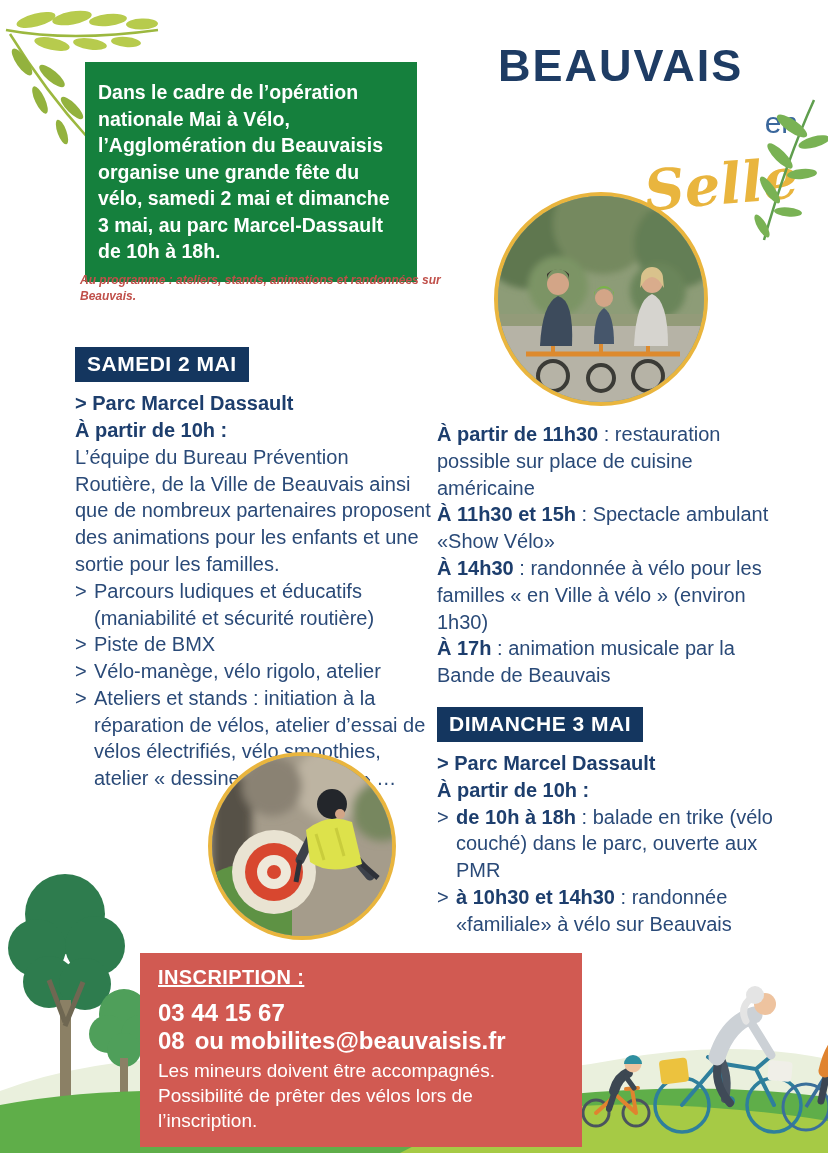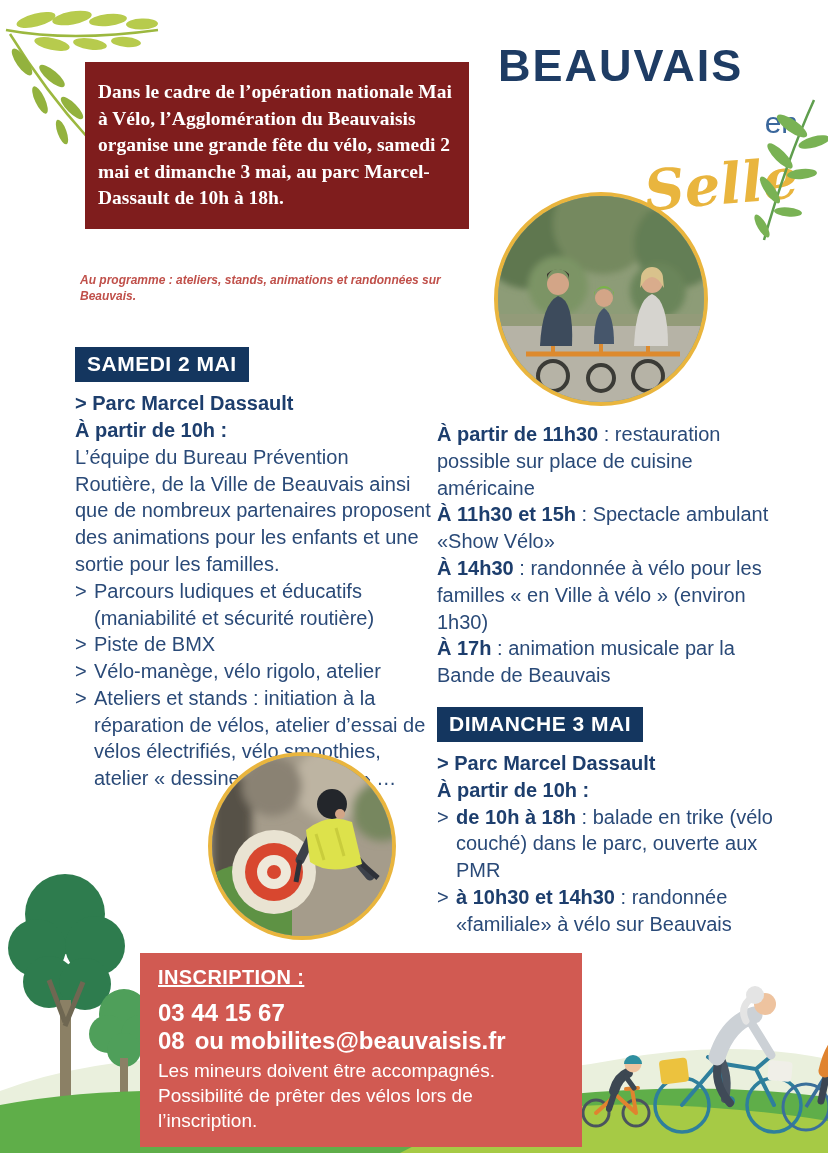--- a/index.html
+++ b/index.html
@@ -3,21 +3,21 @@
 <meta charset="utf-8">
 <style>
   * { margin:0; padding:0; box-sizing:border-box; }
   html,body { background:#ffffff; }
   .page {
     position:relative; width:828px; height:1153px; background:#ffffff;
     overflow:hidden; font-family:"Liberation Sans", sans-serif;
   }
 
   
-  .intro-box { position:absolute; left:85px; top:62px; width:384px; background:#7f1d1d; padding:17px 14px 17px 13px;font-family:Liberation Serif, serif; }
+  .intro-box { position:absolute; left:85px; top:62px; width:332px; background:#15803d; padding:17px 14px 17px 13px; }
   .intro-text { color:#ffffff; font-weight:700; font-size:19.5px; line-height:1.36; }
 
   .brand { position:absolute; left:498px; top:40px; width:300px; }
   .brand-city { font-size:45px; font-weight:700; color:#1e3c64; letter-spacing:2px; }
   .brand-sub { display:flex; align-items:flex-end; gap:14px; padding-left:6px;flex-direction:column; }
   .brand-en { font-size:30px; color:#3a679c; margin-top:14px; }
   .brand-selle { font-family:"DejaVu Serif", serif; font-style:italic; font-weight:700;
                  font-size:56px; color:#e9b53e; display:inline-block; transform:rotate(-5deg); line-height:1.1; }
 
   .leaves-tl { position:absolute; left:0; top:0; }

